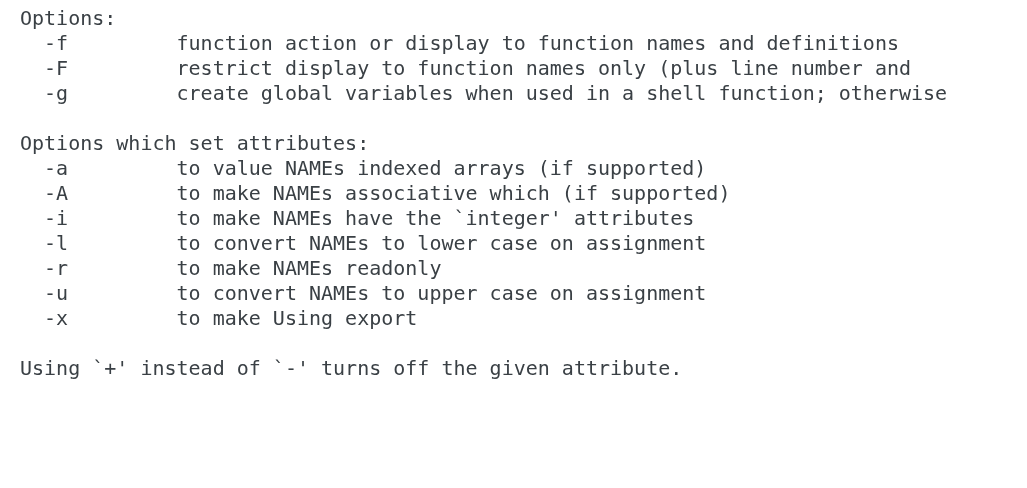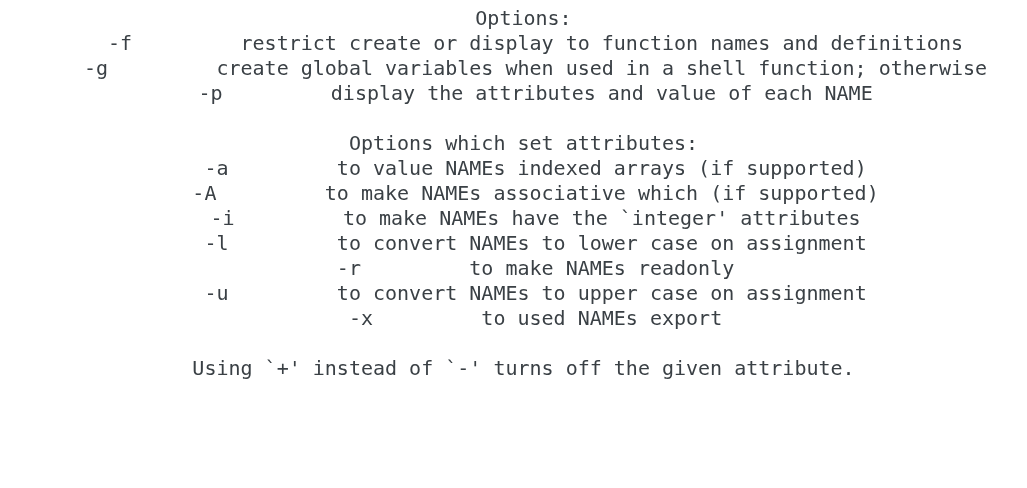--- a/index.html
+++ b/index.html
@@ -20,35 +20,34 @@
     background: #ffffff;
     font-family: "DejaVu Sans Mono", "Liberation Mono", monospace;
     font-size: 20px;
     line-height: 25px;
     color: #3a4045;
   }
   .output-line {
     height: 25px;
     white-space: pre;
     font-family: inherit;
-    text-align: center;
   }
 </style>
 </head>
 <body>
 
 <div class="terminal-output">
   <div class="output-line">Options:</div>
-  <div class="output-line">  -f         restrict create or display to function names and definitions</div>
+  <div class="output-line">  -f         function action or display to function names and definitions</div>
+  <div class="output-line">  -F         restrict display to function names only (plus line number and</div>
   <div class="output-line">  -g         create global variables when used in a shell function; otherwise</div>
-  <div class="output-line">  -p         display the attributes and value of each NAME</div>
   <div class="output-line"></div>
   <div class="output-line">Options which set attributes:</div>
   <div class="output-line">  -a         to value NAMEs indexed arrays (if supported)</div>
   <div class="output-line">  -A         to make NAMEs associative which (if supported)</div>
   <div class="output-line">  -i         to make NAMEs have the `integer' attributes</div>
   <div class="output-line">  -l         to convert NAMEs to lower case on assignment</div>
   <div class="output-line">  -r         to make NAMEs readonly</div>
   <div class="output-line">  -u         to convert NAMEs to upper case on assignment</div>
-  <div class="output-line">  -x         to used NAMEs export</div>
+  <div class="output-line">  -x         to make Using export</div>
   <div class="output-line"></div>
   <div class="output-line">Using `+' instead of `-' turns off the given attribute.</div>
 </div>
 
 </body></html>

